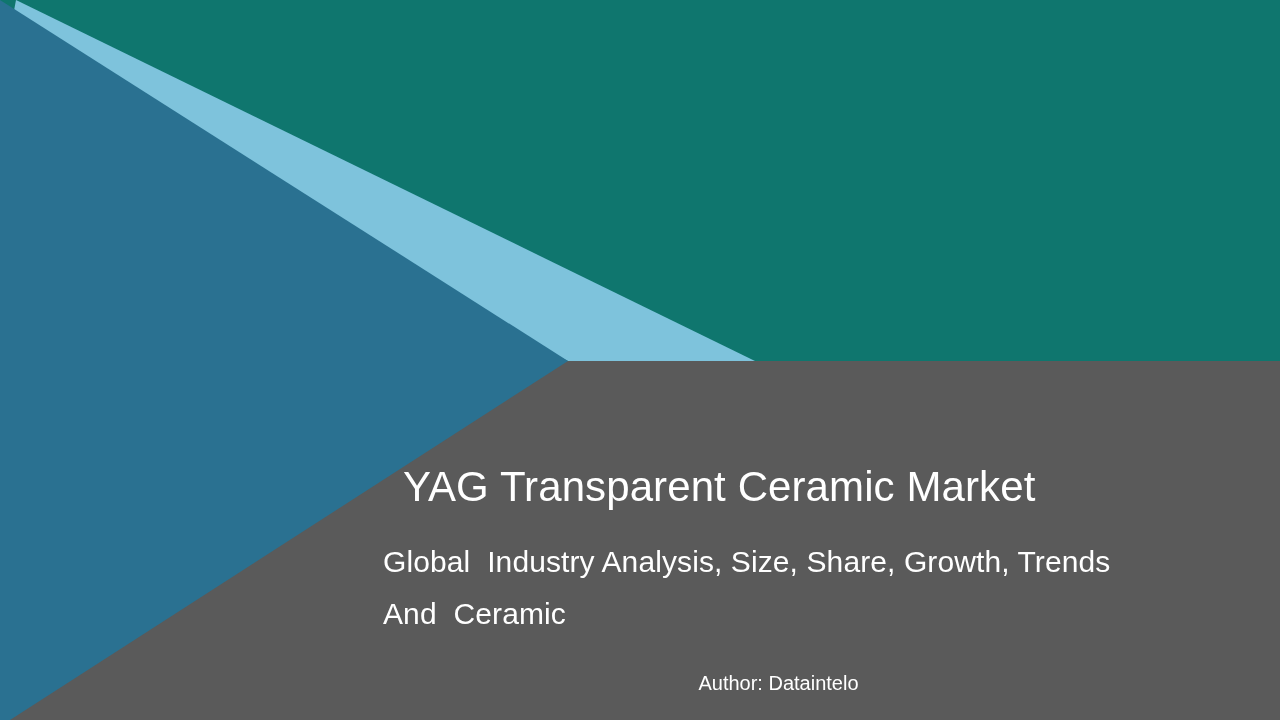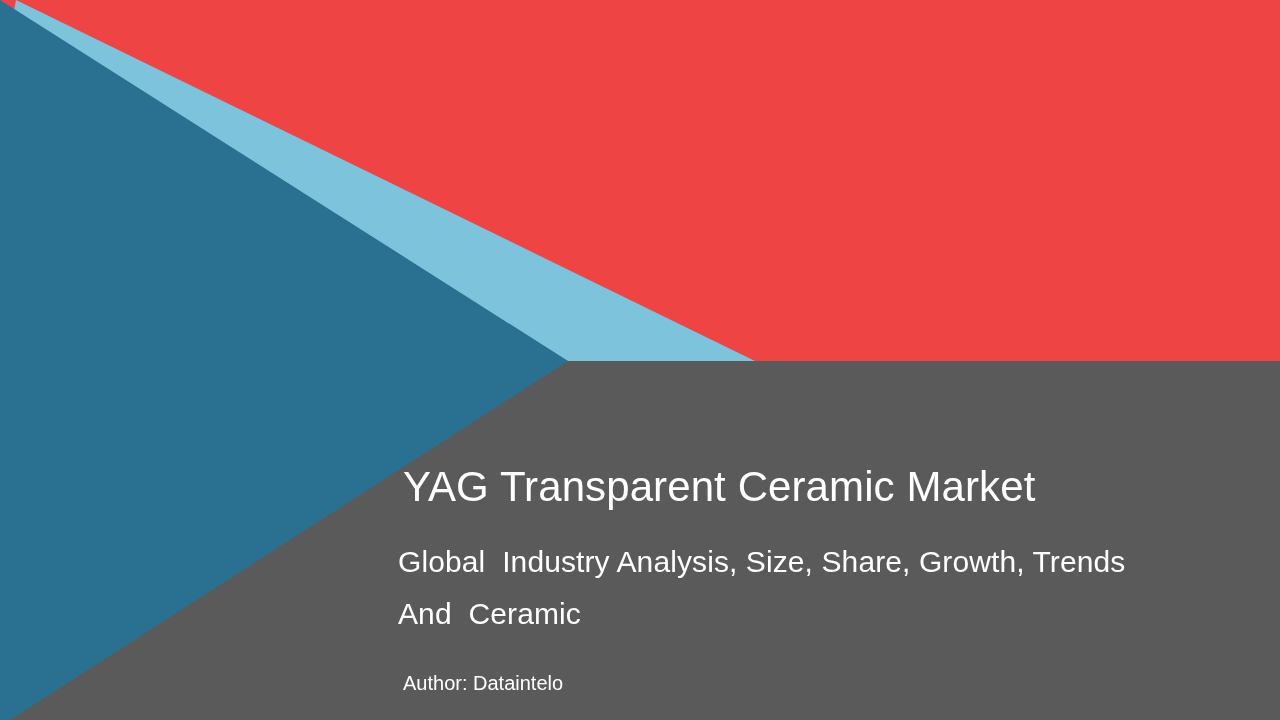--- a/index.html
+++ b/index.html
@@ -8,21 +8,21 @@
     background: #ffffff;
   }
   body {
     font-family: "Liberation Sans", sans-serif;
   }
   #slide {
     position: relative;
     width: 1280px;
     height: 720px;
     overflow: hidden;
-    background: #ef4444;
+    background: #0f766e;
   }
   
   #geometry {
     position: absolute;
     left: 0;
     top: 0;
     width: 1280px;
     height: 720px;
   }
   
@@ -43,39 +43,39 @@
     margin: 0;
     font-size: 42px;
     font-weight: 400;
     line-height: 1.26;
     color: #ffffff;
     letter-spacing: 0.1px;
     white-space: pre;
   }
   .subtitle-block {
     position: absolute;
-    left: 398px;
+    left: 383px;
     top: 536px;
     width: 820px;
   }
   .slide-subtitle-line {
     margin: 0;
     font-size: 30px;
     font-weight: 400;
     line-height: 1.74;
     color: #ffffff;
     letter-spacing: 0.1px;
     white-space: pre;
   }
   .author-block {
     position: absolute;
     left: 403px;
     top: 670px;
     width: 751px;
-    text-align: left;
+    text-align: center;
   }
   .author-text {
     margin: 0;
     font-size: 20px;
     font-weight: 400;
     line-height: 1.3;
     color: #ffffff;
     white-space: pre;
   }
 </style>

